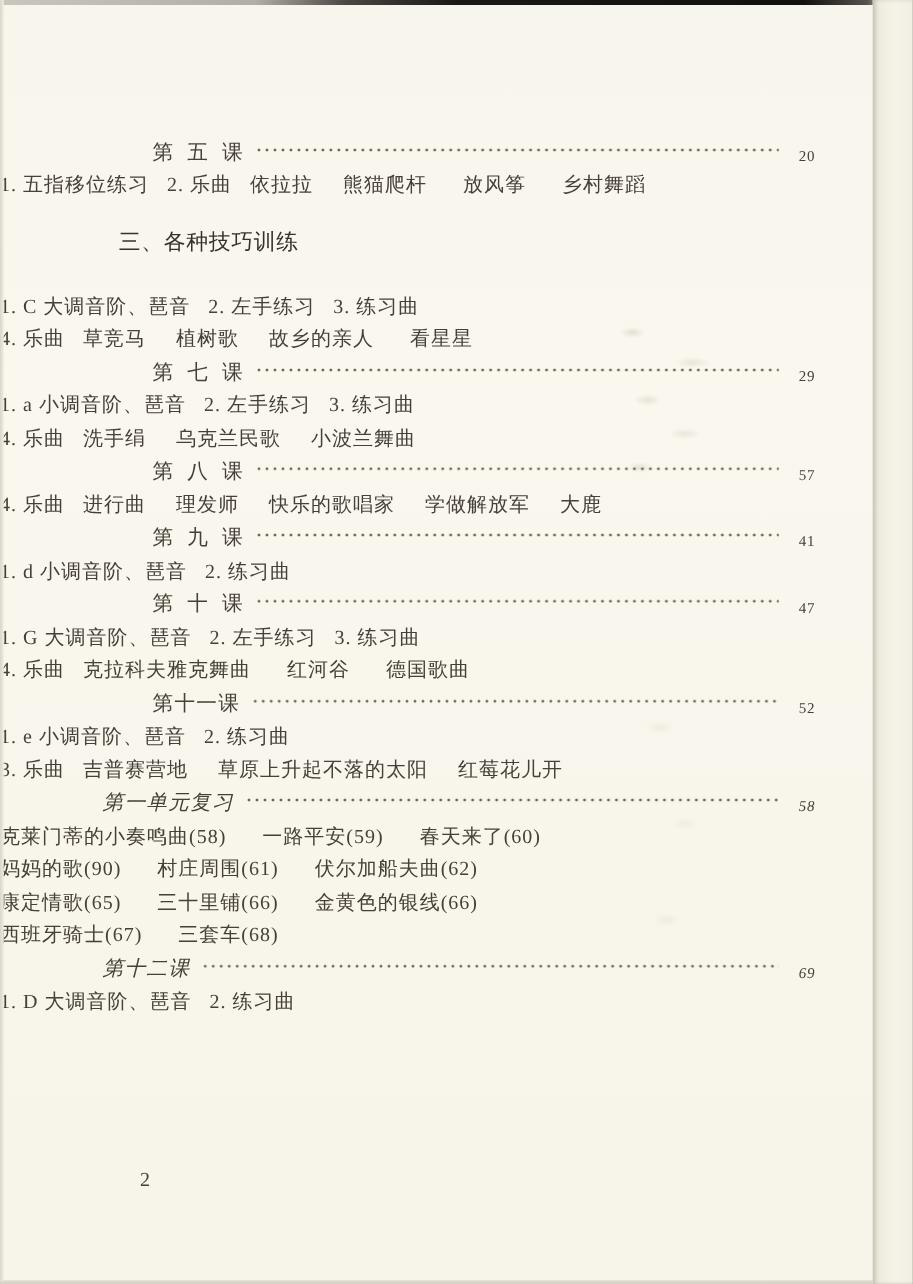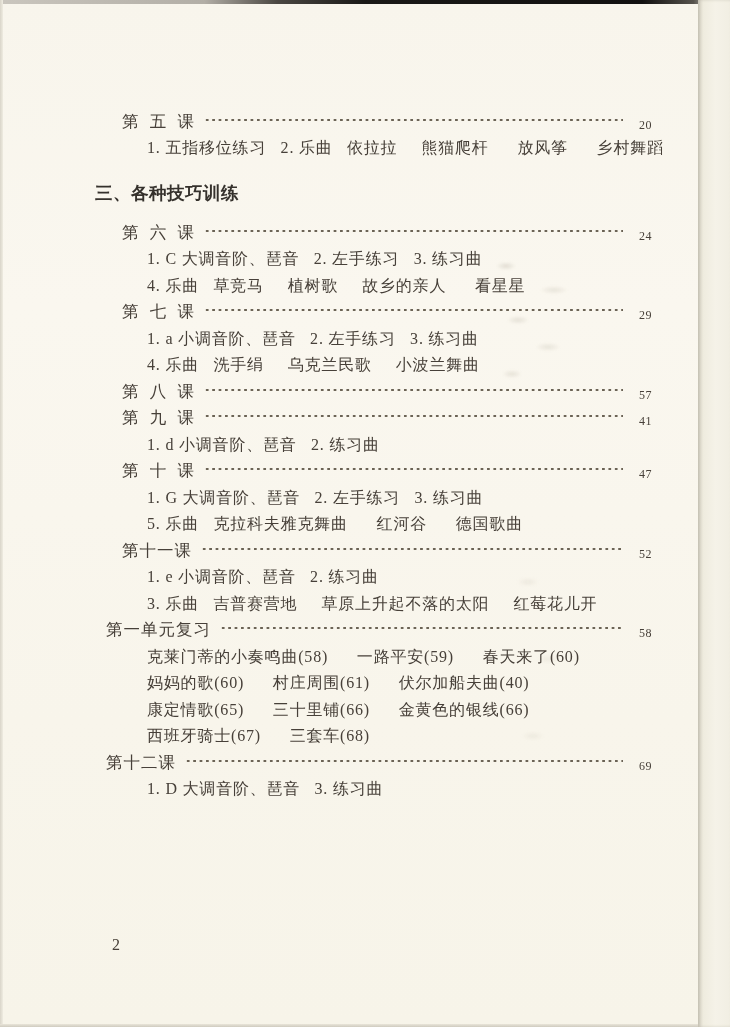--- a/index.html
+++ b/index.html
@@ -50,36 +50,36 @@
     filter:blur(1.5px);
   }
 
   .toc{
     position:absolute;top:0;left:0;right:0;
     padding-top:106px;
     color:#474039;
   }
   .row{height:26.5px;display:flex;align-items:flex-end;}
   .lesson{margin-left:122px;margin-right:78px;font-size:16.5px;}
-  .lesson.outdent{margin-left:106px;}
+  .lesson.outdent{margin-left:82px;font-style:italic;}
   .lesson .t-title{white-space:pre;letter-spacing:1px;flex:0 0 auto;}
   .leader{
     flex:1 1 auto;height:1em;margin:0 7px 0 9px;align-self:center;
     background-image:radial-gradient(circle,#6a6254 1.05px,rgba(0,0,0,0) 1.35px);
     background-size:6.4px 6.4px;
     background-repeat:repeat-x;
     background-position:0 58%;
   }
   .t-page{flex:0 0 auto;min-width:22px;text-align:right;font-size:12px;letter-spacing:.5px;}
-  .detail{margin-left:147px;font-size:16px;white-space:pre;letter-spacing:.8px;}
+  .detail{font-size:16px;white-space:pre;letter-spacing:.8px;}
   .section{
     height:27px;display:flex;align-items:center;
-    margin:20px 0 11px 95px;
+    margin:20px 0 23px 95px;
     font-family:"Liberation Sans","DejaVu Sans",sans-serif;
-    font-weight:700;font-size:17.5px;color:#35312c;letter-spacing:.5px;white-space:pre;
+    font-weight:400;font-size:17.5px;color:#35312c;letter-spacing:.5px;white-space:pre;
   }
   .footer-num{
     position:absolute;left:112px;top:936px;
     font-size:16px;color:#474039;
   }
 </style>
 </head>
 <body>
 
 <div class="sheet">
@@ -90,25 +90,20 @@
   <div class="row lesson">
     <span class="t-title">第  五  课</span>
     <span class="leader"></span>
     <span class="t-page">20</span>
   </div>
 
   <div class="row detail">1. 五指移位练习   2. 乐曲   依拉拉     熊猫爬杆      放风筝      乡村舞蹈</div>
 
   <div class="section">三、各种技巧训练</div>
 
-  <div class="row lesson">
-    <span class="t-title">第  六  课</span>
-    <span class="leader"></span>
-    <span class="t-page">24</span>
-  </div>
 
   <div class="row detail">1. C 大调音阶、琶音   2. 左手练习   3. 练习曲</div>
 
   <div class="row detail">4. 乐曲   草竞马     植树歌     故乡的亲人      看星星</div>
 
   <div class="row lesson">
     <span class="t-title">第  七  课</span>
     <span class="leader"></span>
     <span class="t-page">29</span>
   </div>
@@ -117,72 +112,73 @@
 
   <div class="row detail">4. 乐曲   洗手绢     乌克兰民歌     小波兰舞曲</div>
 
   <div class="row lesson">
     <span class="t-title">第  八  课</span>
     <span class="leader"></span>
     <span class="t-page">57</span>
   </div>
 
 
+  <div class="row detail">4. 乐曲   进行曲     理发师     快乐的歌唱家     学做解放军     大鹿</div>
 
   <div class="row lesson">
     <span class="t-title">第  九  课</span>
     <span class="leader"></span>
     <span class="t-page">41</span>
   </div>
 
   <div class="row detail">1. d 小调音阶、琶音   2. 练习曲</div>
 
 
   <div class="row lesson">
     <span class="t-title">第  十  课</span>
     <span class="leader"></span>
     <span class="t-page">47</span>
   </div>
 
   <div class="row detail">1. G 大调音阶、琶音   2. 左手练习   3. 练习曲</div>
 
-  <div class="row detail">5. 乐曲   克拉科夫雅克舞曲      红河谷      德国歌曲</div>
+  <div class="row detail">4. 乐曲   克拉科夫雅克舞曲      红河谷      德国歌曲</div>
 
   <div class="row lesson">
     <span class="t-title">第十一课</span>
     <span class="leader"></span>
     <span class="t-page">52</span>
   </div>
 
   <div class="row detail">1. e 小调音阶、琶音   2. 练习曲</div>
 
   <div class="row detail">3. 乐曲   吉普赛营地     草原上升起不落的太阳     红莓花儿开</div>
 
   <div class="row lesson outdent">
     <span class="t-title">第一单元复习</span>
     <span class="leader"></span>
     <span class="t-page">58</span>
   </div>
 
   <div class="row detail">克莱门蒂的小奏鸣曲(58)      一路平安(59)      春天来了(60)</div>
 
-  <div class="row detail">妈妈的歌(60)      村庄周围(61)      伏尔加船夫曲(40)</div>
+  <div class="row detail">妈妈的歌(90)      村庄周围(61)      伏尔加船夫曲(62)</div>
 
 
   <div class="row detail">康定情歌(65)      三十里铺(66)      金黄色的银线(66)</div>
 
   <div class="row detail">西班牙骑士(67)      三套车(68)</div>
 
   <div class="row lesson outdent">
     <span class="t-title">第十二课</span>
     <span class="leader"></span>
     <span class="t-page">69</span>
   </div>
 
-  <div class="row detail">1. D 大调音阶、琶音   3. 练习曲</div>
+  <div class="row detail">1. D 大调音阶、琶音   2. 练习曲</div>
 </div>
 
   <div class="footer-num">2</div>
 
   <div class="edge-top"></div>
   <div class="edge-left"></div>
   <div class="edge-bottom"></div>
   <div class="crease-right"></div>
 </div>
 

